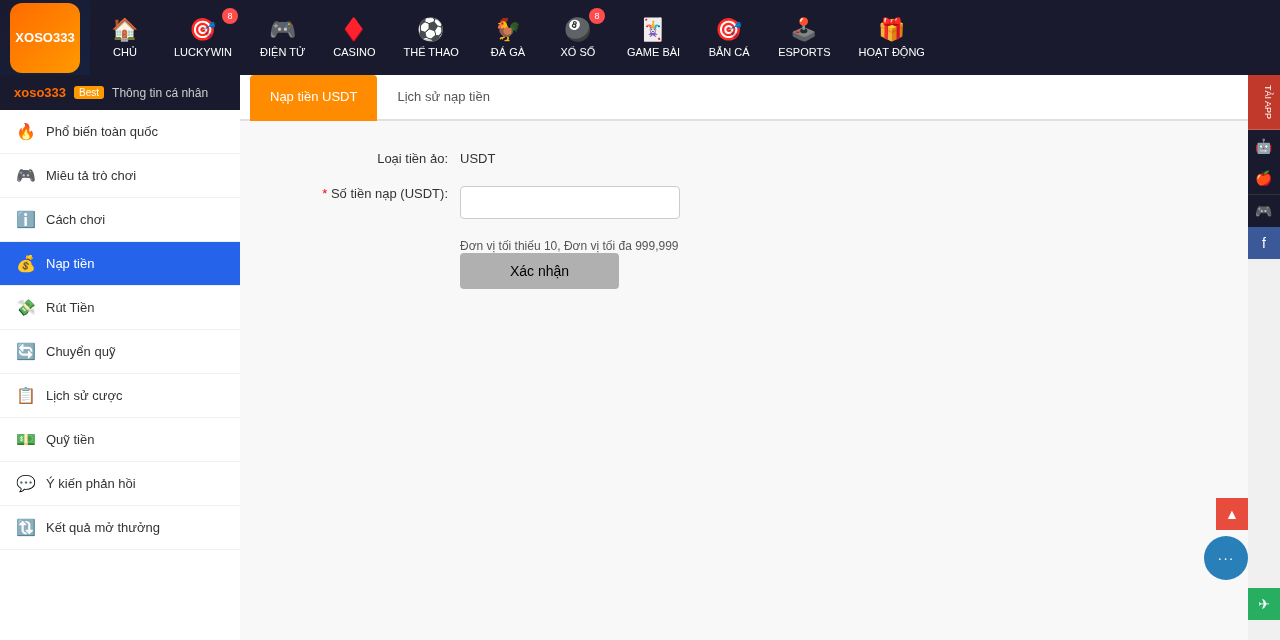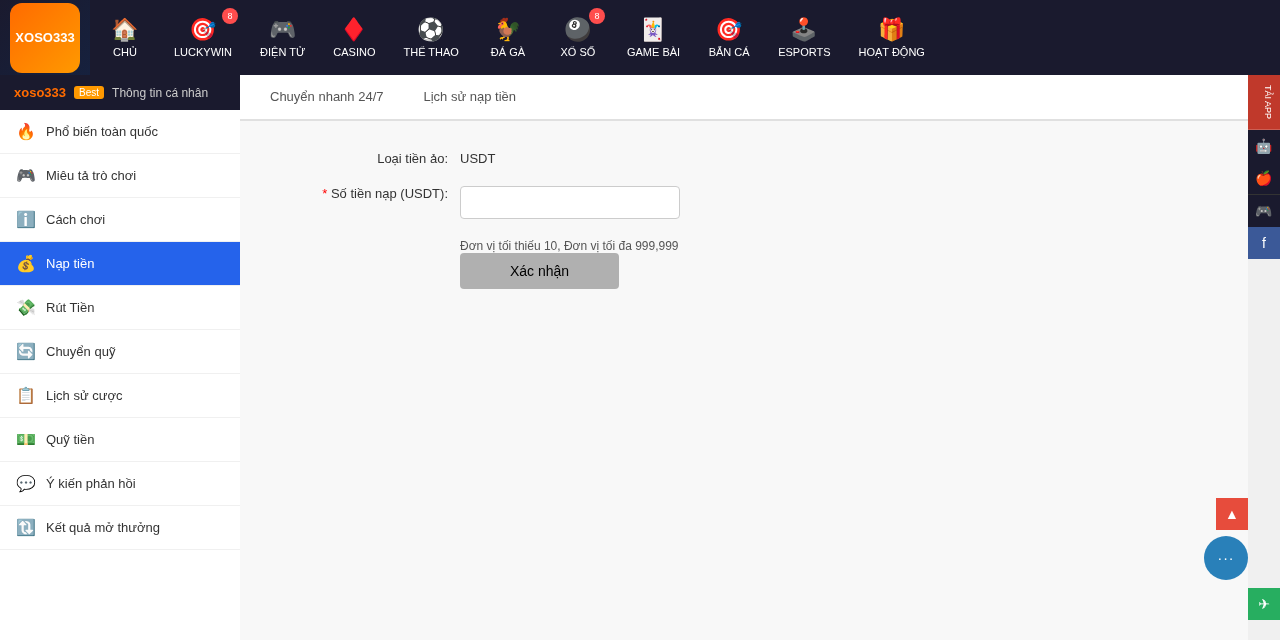--- a/index.html
+++ b/index.html
@@ -253,21 +253,21 @@
       <div class="sidebar-item">
     <span class="si-icon">🔃</span>
     <span>Kết quả mở thưởng</span>
   </div>
     </div>
 </div>
 
 <div class="main-content">
 
   <div class="tabs-bar" id="tabs-container">
-      <div class="tab">Chuyển nhanh 24/7</div>
+      <div class="tab active">Nạp tiền USDT</div>
       <div class="tab">Lịch sử nạp tiền</div>
     </div>
 
   <div class="form-area">
 
     <div class="form-row">
       <div class="form-label">
         <span>Loại tiền ảo:</span>
       </div>
       <div class="form-value">USDT</div>

